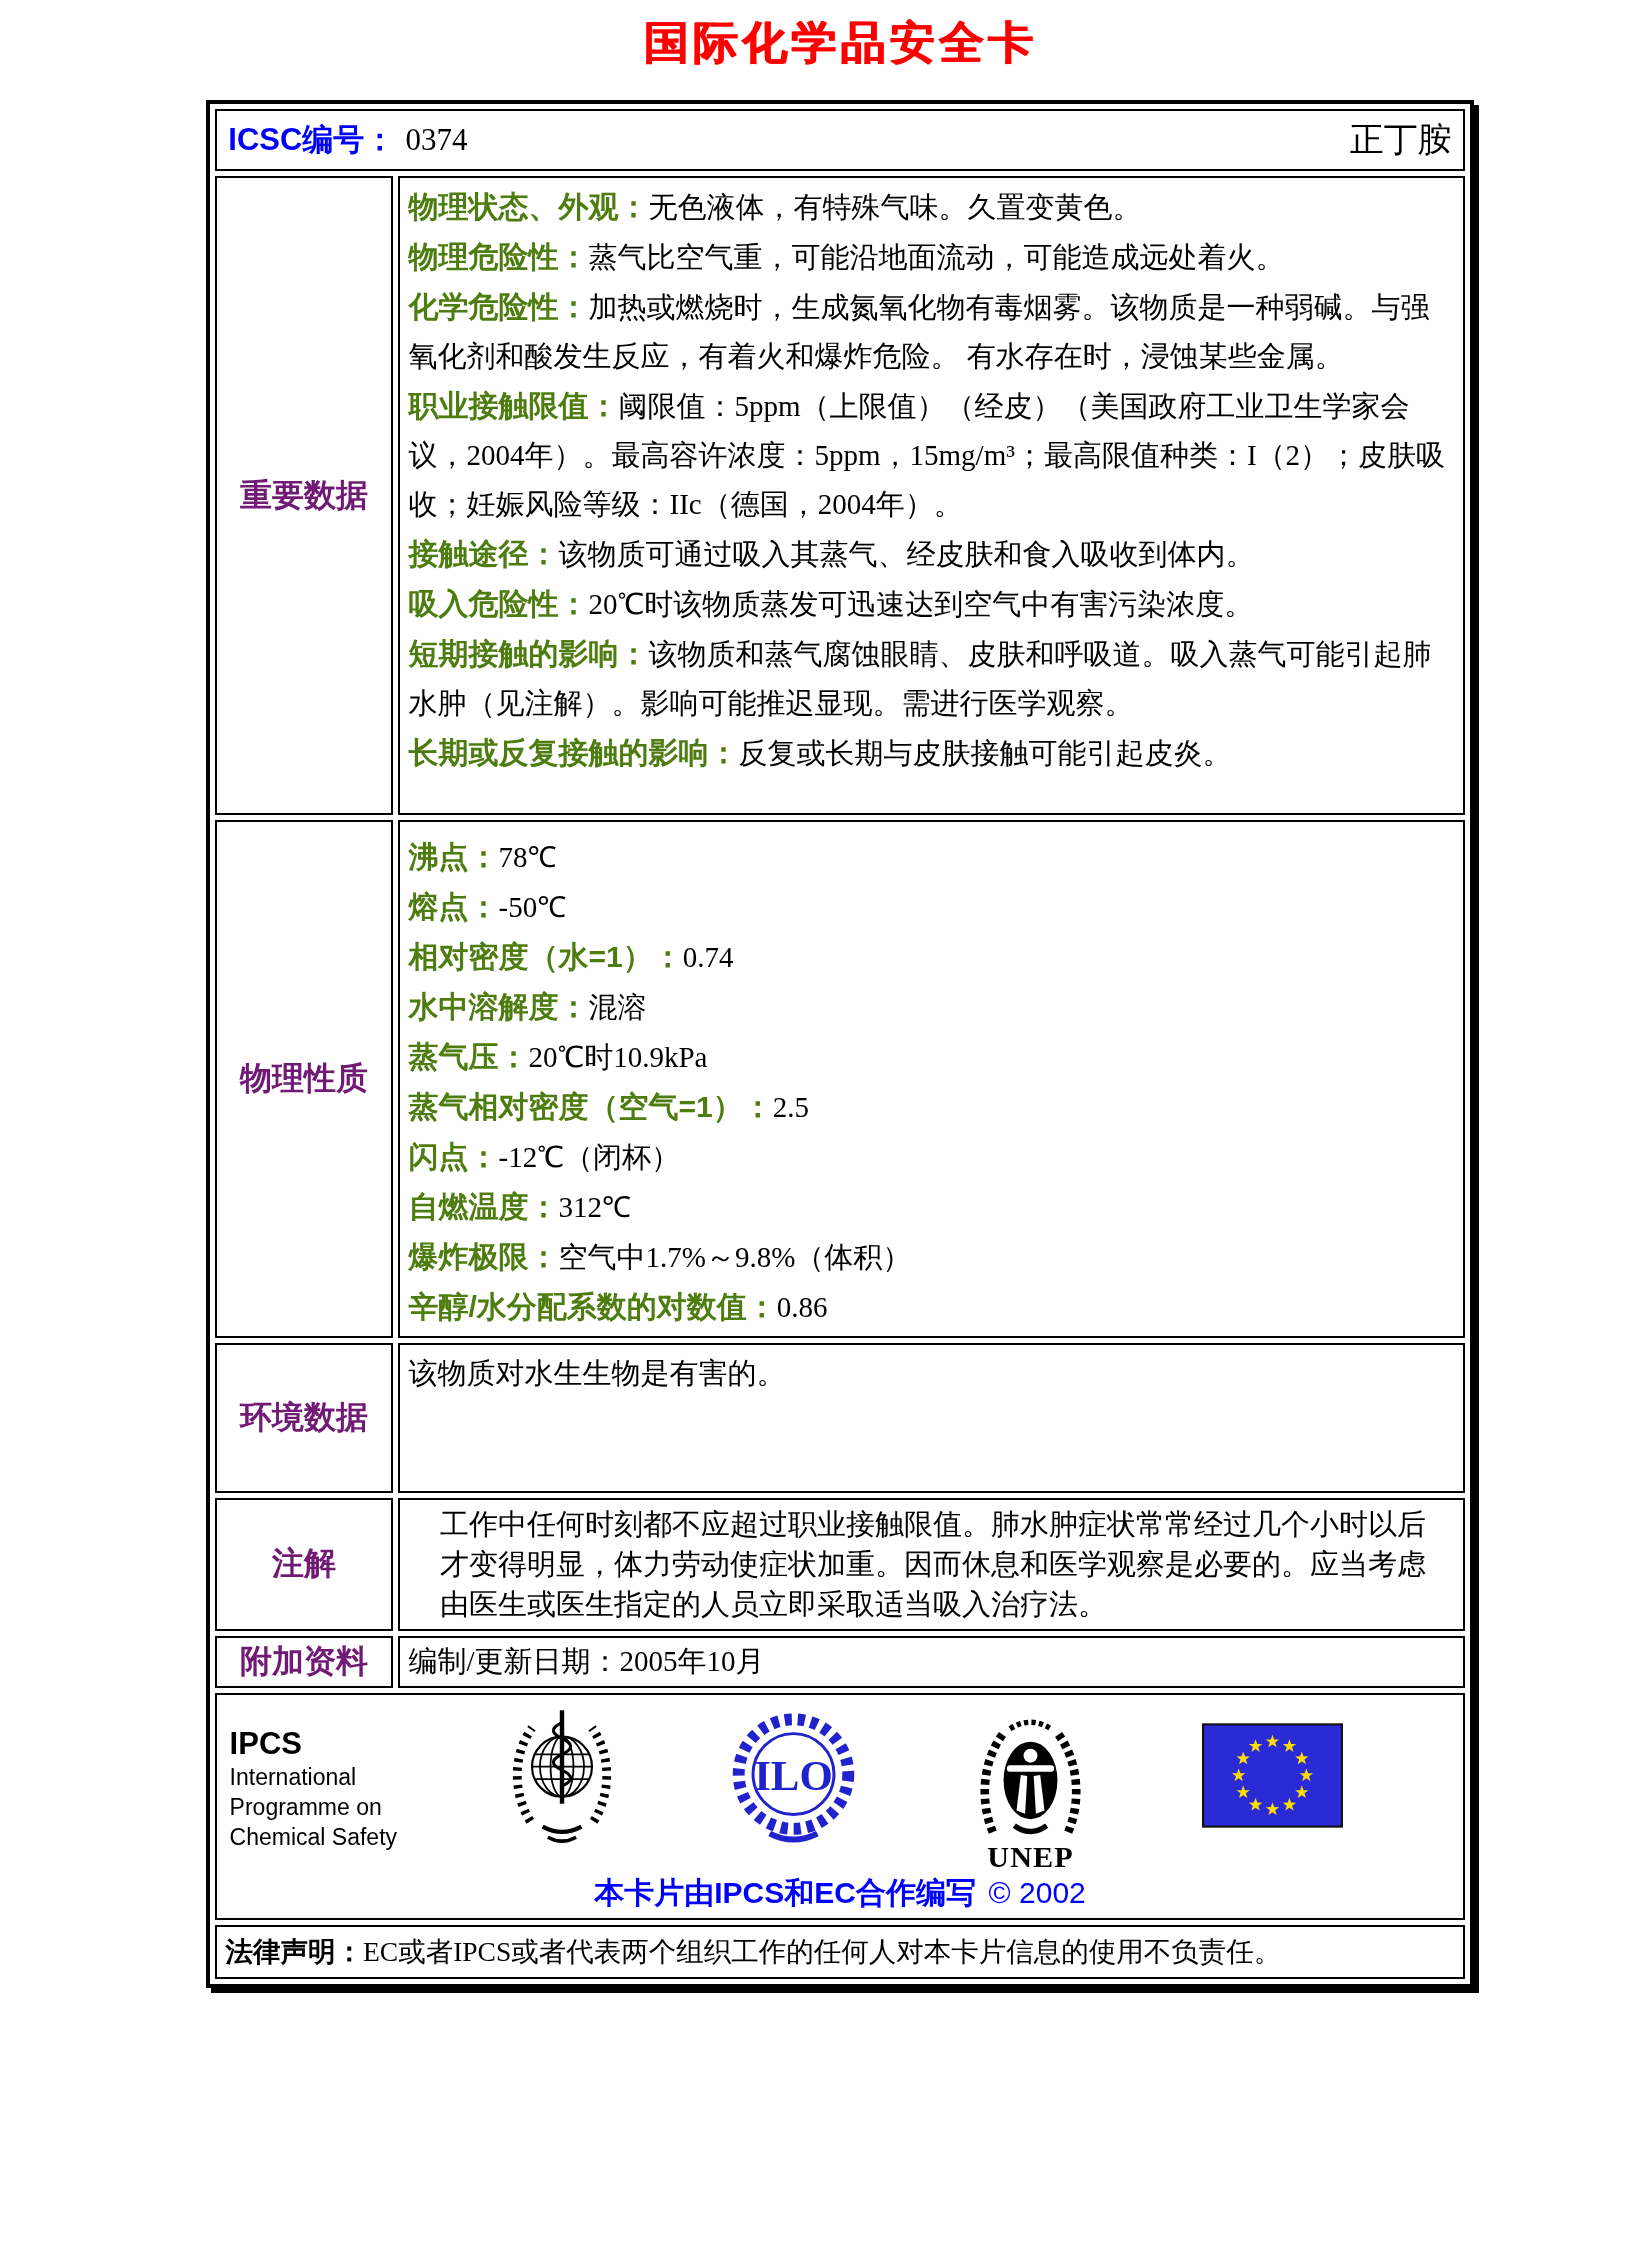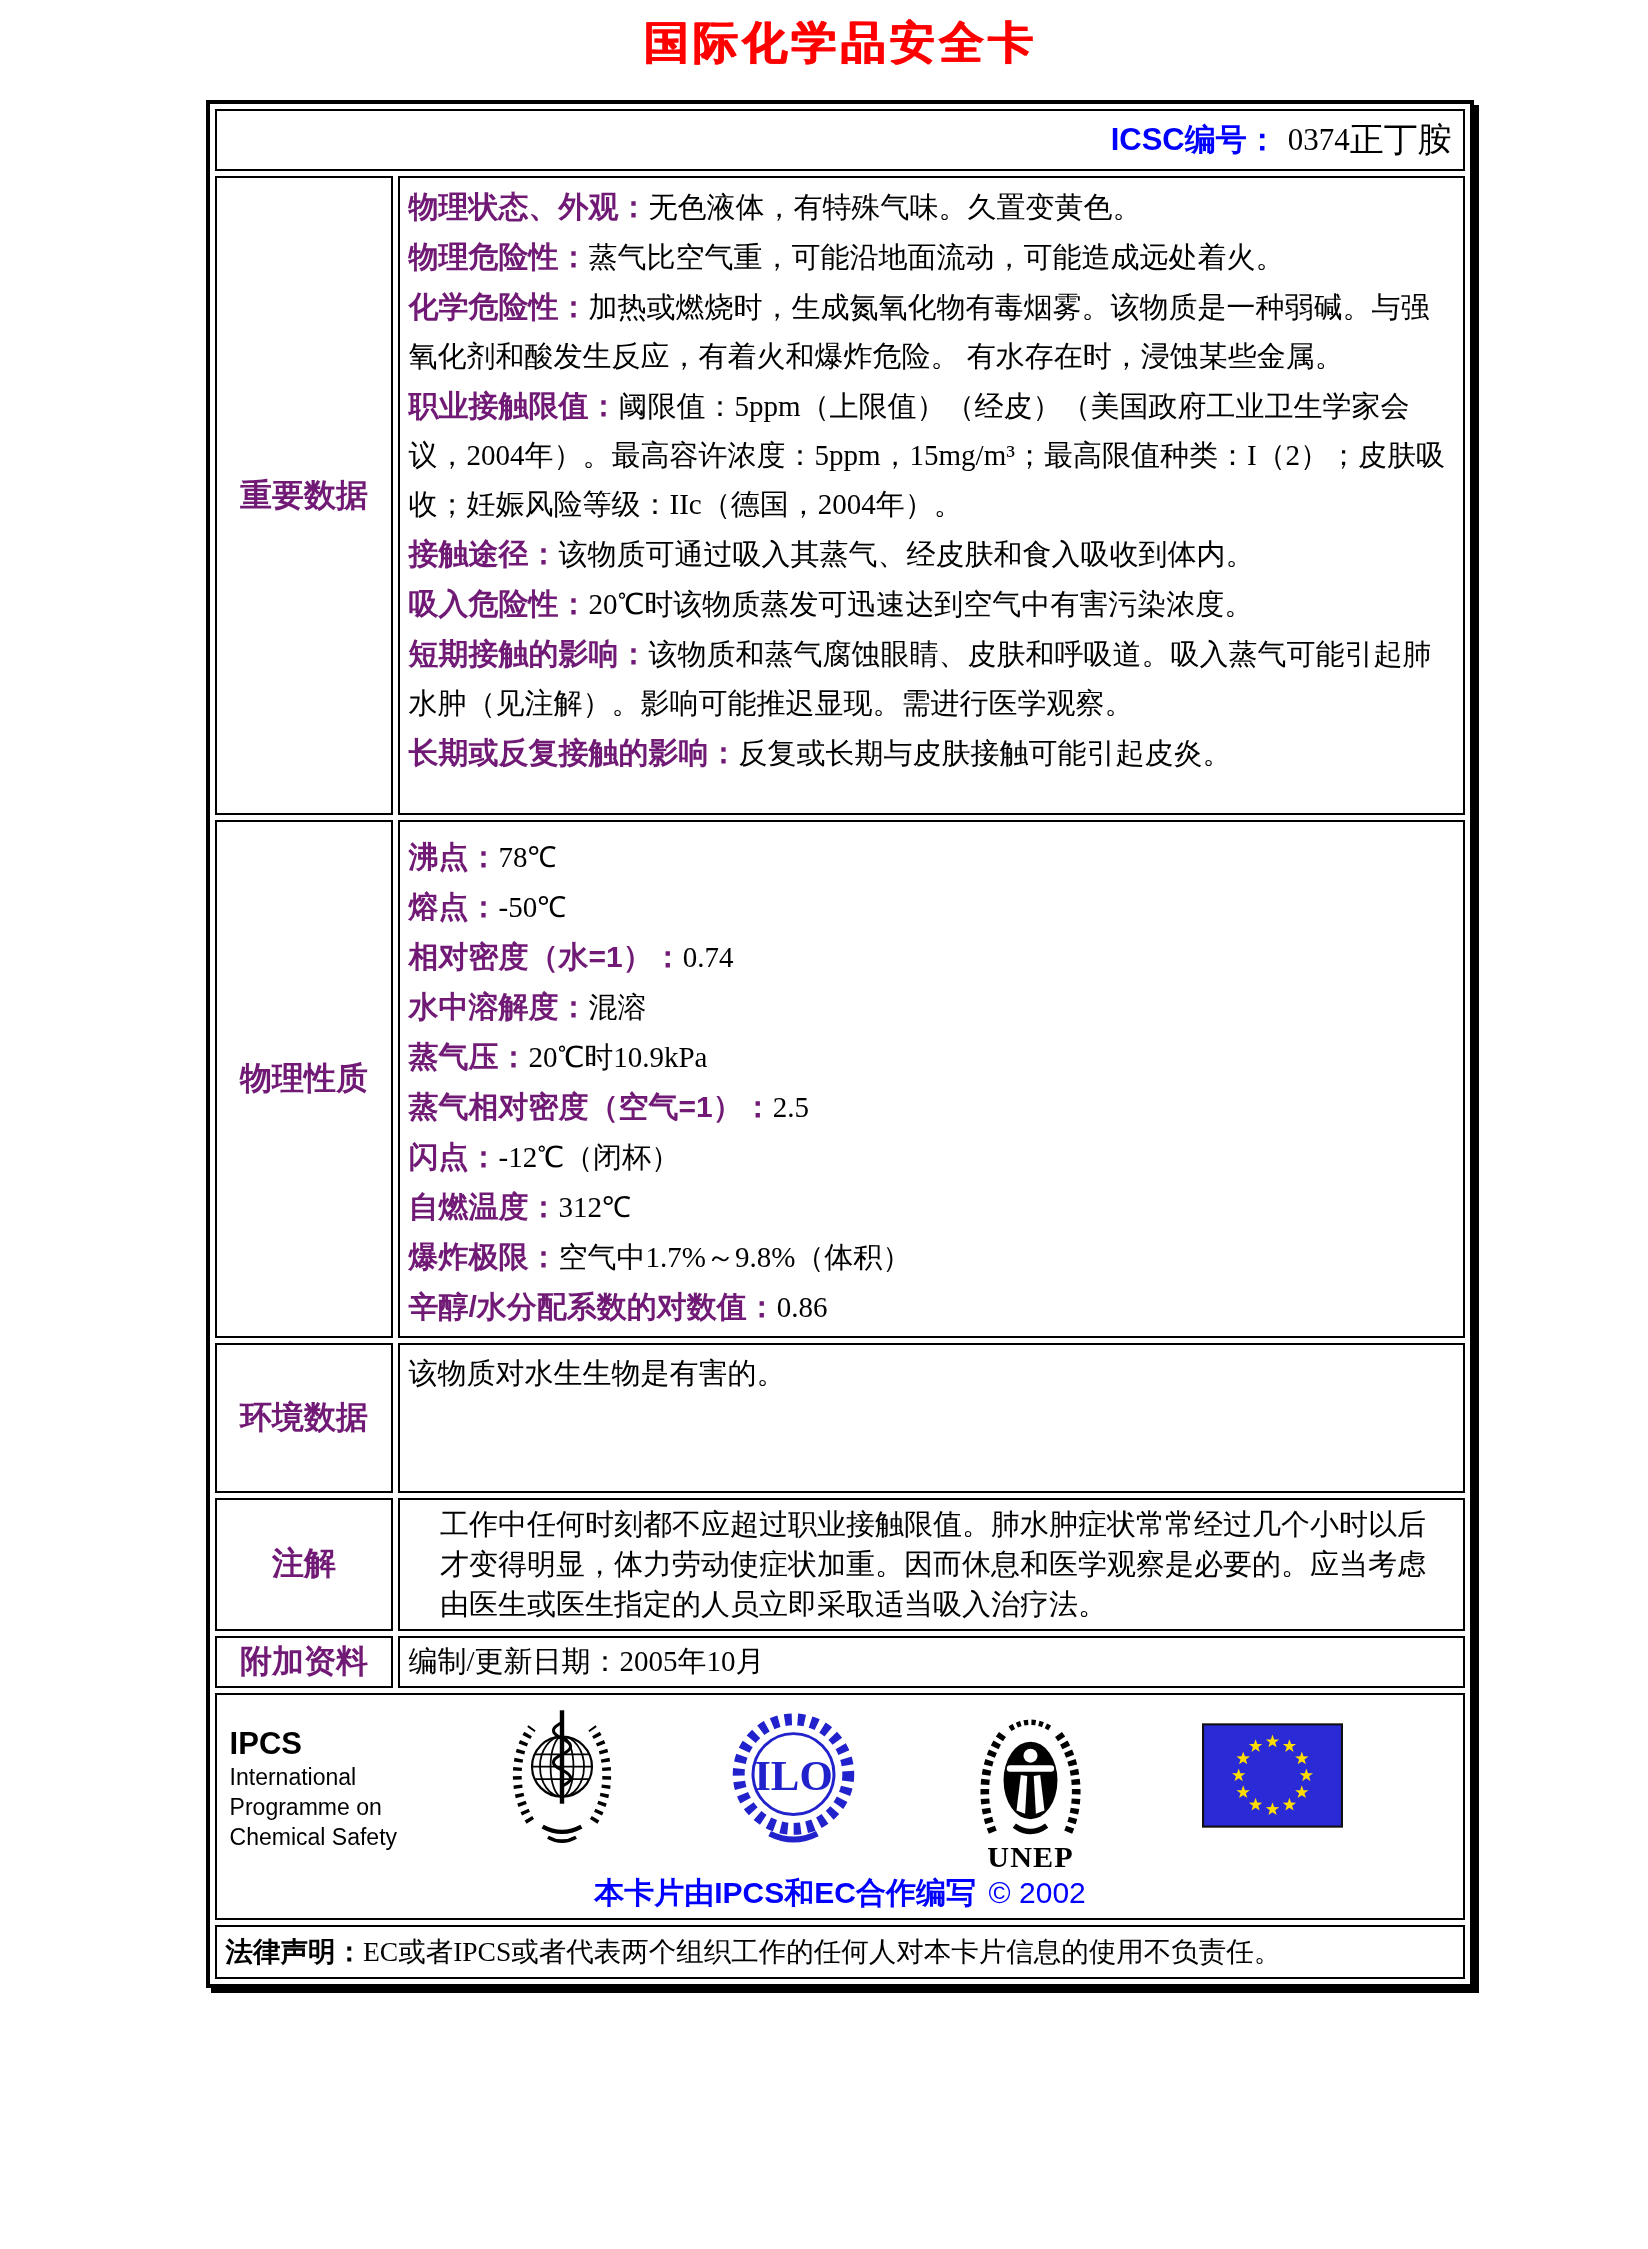--- a/index.html
+++ b/index.html
@@ -25,29 +25,29 @@
   td.sec-label {
     width:178px; text-align:center; vertical-align:middle;
     color:#701a75; font-weight:bold; font-size:32px;
     font-family:"Liberation Sans", sans-serif;
     margin-left:36px;
   }
   td.content { padding:4.2px 10px 4.2px 8.5px; }
 
   
   .hdr-cell { height:62px; vertical-align:middle; padding:0 11.3px; }
-  .hdr-flex { display:flex; align-items:center; justify-content:flex-end; }
+  .hdr-flex { display:flex; align-items:center; justify-content:space-between; }
   .icsc-label { color:#0000ff; font-weight:bold; font-size:31px;
                 font-family:"Liberation Sans", sans-serif; }
   .icsc-number { color:#000; font-size:31px; margin-left:10px; }
   .chem-name { color:#000; font-size:34px; }
 
   
   .prose p { font-size:29px; line-height:49px; color:#000; }
-  .plabel { color:#701a75; font-weight:bold; font-size:30px;
+  .plabel { color:#4d7c0f; font-weight:bold; font-size:30px;
             font-family:"Liberation Sans", sans-serif; }
   .ptext  { color:#000; }
 
   .props p { font-size:29px; line-height:50px; }
 
   td.env-cell   { height:150px; }
   .notes-cell p { font-size:29px; line-height:40px; }
   td.notes-cell { height:114px;padding-left:40px; }
   td.addl-cell  { height:42px; vertical-align:middle; }
   .addl-text    { font-size:29px; color:#000; }

